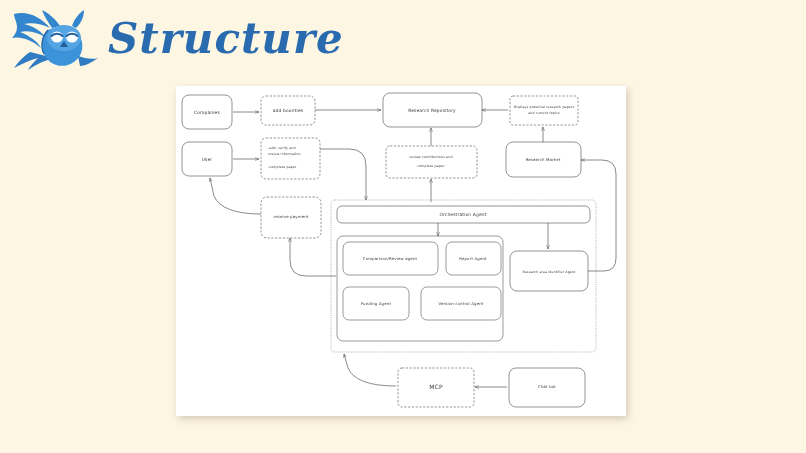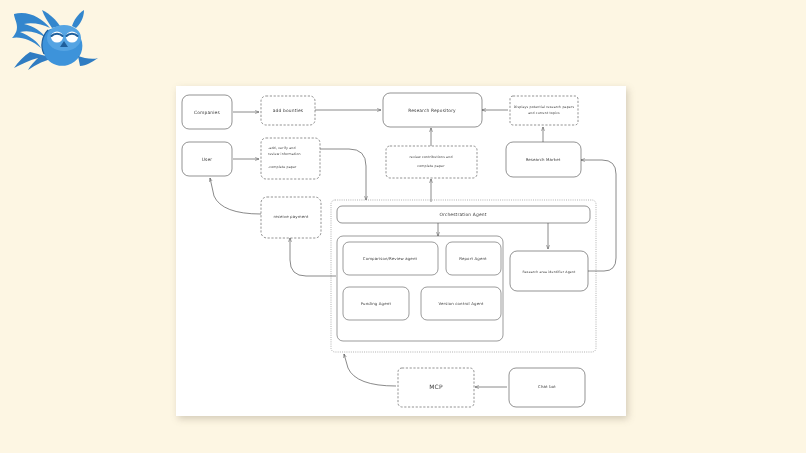--- a/index.html
+++ b/index.html
@@ -82,20 +82,21 @@
         <path d="M43.5 30 C46 27 52 27 54.5 30" stroke="#1f5f9c" stroke-width="2" fill="none" stroke-linecap="round"></path>
         <path d="M58.5 30 C61 27 67 27 69.5 30" stroke="#1f5f9c" stroke-width="2" fill="none" stroke-linecap="round"></path>
 
         <path d="M56 35 L52 41 L60 41 Z" fill="#1f5f9c"></path>
 
         <path d="M40 24 C34 30 32 40 36 48" stroke="#1f5f9c" stroke-width="1.2" fill="none"></path>
       </g>
     </svg>
   </div>
 
+  <div id="page-title">Structure</div>
 </div>
 
 <div id="canvas">
 <svg id="diagram" viewBox="0 0 450 330">
 
   <defs>
     <marker id="ah" markerWidth="7" markerHeight="7" refX="6" refY="3" orient="auto">
       <path d="M0,0.6 L6,3 L0,5.4" fill="none" stroke="#4a4a4a" stroke-width=".7"></path>
     </marker>
   </defs>

